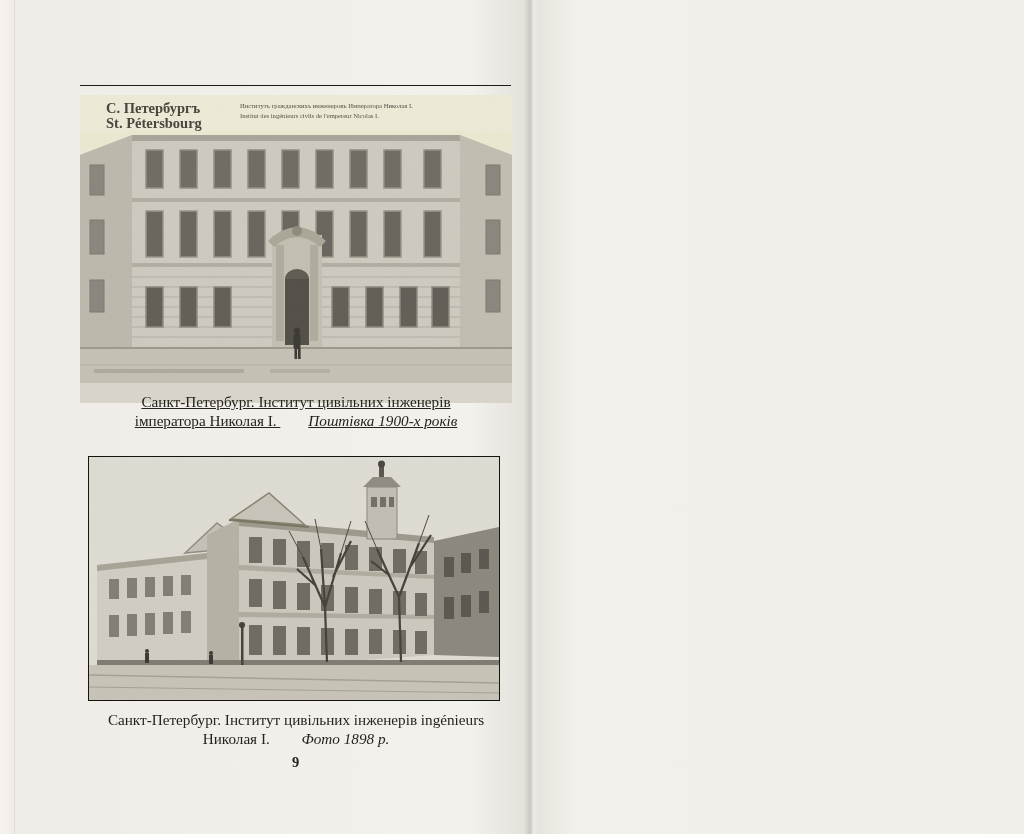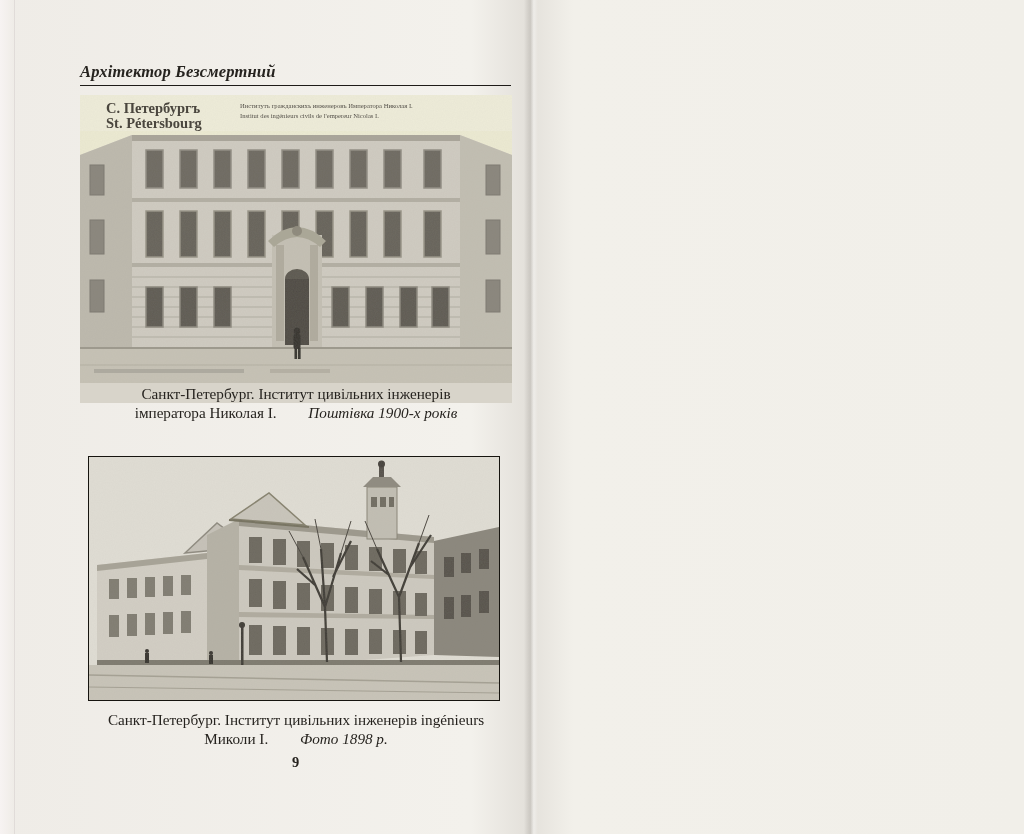--- a/index.html
+++ b/index.html
@@ -28,21 +28,20 @@
   svg text{font-family:"Liberation Serif","DejaVu Serif",serif;}
 </style>
 </head>
 <body>
 
 <div class="scan-edge"></div>
 <div class="gutter"></div>
 
 <div class="page" id="page-left">
 
-  <div class="running-head" style="left:80px;top:62px;">Архітектор Безсмертний</div>
   <div class="head-rule" style="left:80px;top:85px;width:431px;"></div>
 
   <div class="figure" style="left:80px;top:95px;width:432px;height:308px;">
     <svg width="432" height="288" viewBox="0 0 432 288">
       <defs>
         <filter id="grain">
             <feTurbulence type="fractalNoise" baseFrequency="0.9" numOctaves="2" result="n"></feTurbulence>
           <feColorMatrix in="n" type="matrix" values="0 0 0 0 0.35 0 0 0 0 0.33 0 0 0 0 0.30 0 0 0 0.10 0"></feColorMatrix>
           <feComposite operator="over" in2="SourceGraphic"></feComposite>
           </filter>
@@ -136,21 +135,21 @@
         <rect x="190" y="274" width="60" height="4" fill="#9b978c" opacity="0.4"></rect>
       </g>
 
       <text x="26" y="18" font-size="14.5" font-weight="bold" fill="#4a463e">С. Петербургъ</text>
       <text x="26" y="33" font-size="14.5" font-weight="bold" fill="#4a463e">St. Pétersbourg</text>
       <text x="160" y="13" font-size="6.6" fill="#55514a">Институтъ гражданскихъ инженеровъ Императора Николая I.</text>
       <text x="160" y="23" font-size="6.6" fill="#55514a">Institut des ingénieurs civils de l'empereur Nicolas I.</text>
     </svg>
   </div>
 
-  <div class="caption" style="left:80px;top:384px;width:432px;">
+  <div class="caption" style="left:80px;top:392px;width:432px;text-decoration:underline;">
     <span>Санкт-Петербург. Інститут цивільних інженерів</span><br>
     <span>імператора Николая І. </span><span class="ital">Поштівка 1900-х років</span>
   </div>
 
   <div class="figure photo-frame" style="left:88px;top:456px;width:410px;height:243px;">
     <svg width="410" height="243" viewBox="0 0 410 243">
       <g filter="url(#grain)">
         <rect x="0" y="0" width="410" height="243" fill="#e0ddd4"></rect>
 
         <polygon points="8,108 118,96 118,205 8,208" fill="#d2cec4"></polygon>
@@ -249,21 +248,21 @@
           </g>
 
         <rect x="152" y="170" width="2.5" height="38" fill="#3d3a33"></rect>
           <circle cx="153" cy="168" r="3" fill="#3d3a33"></circle>
       </g>
     </svg>
   </div>
 
   <div class="caption" style="left:80px;top:710px;width:432px;">
     <span>Санкт-Петербург. Інститут цивільних інженерів ingénieurs</span><br>
-    <span>Миколи І. </span><span class="ital">Фото 1898 р.</span>
+    <span>Николая І. </span><span class="ital">Фото 1898 р.</span>
   </div>
 
   <div class="pagenum" style="left:256px;top:754px;width:80px;">9</div>
 </div>
 
 <div class="page" id="page-right">
 
   
   
 

